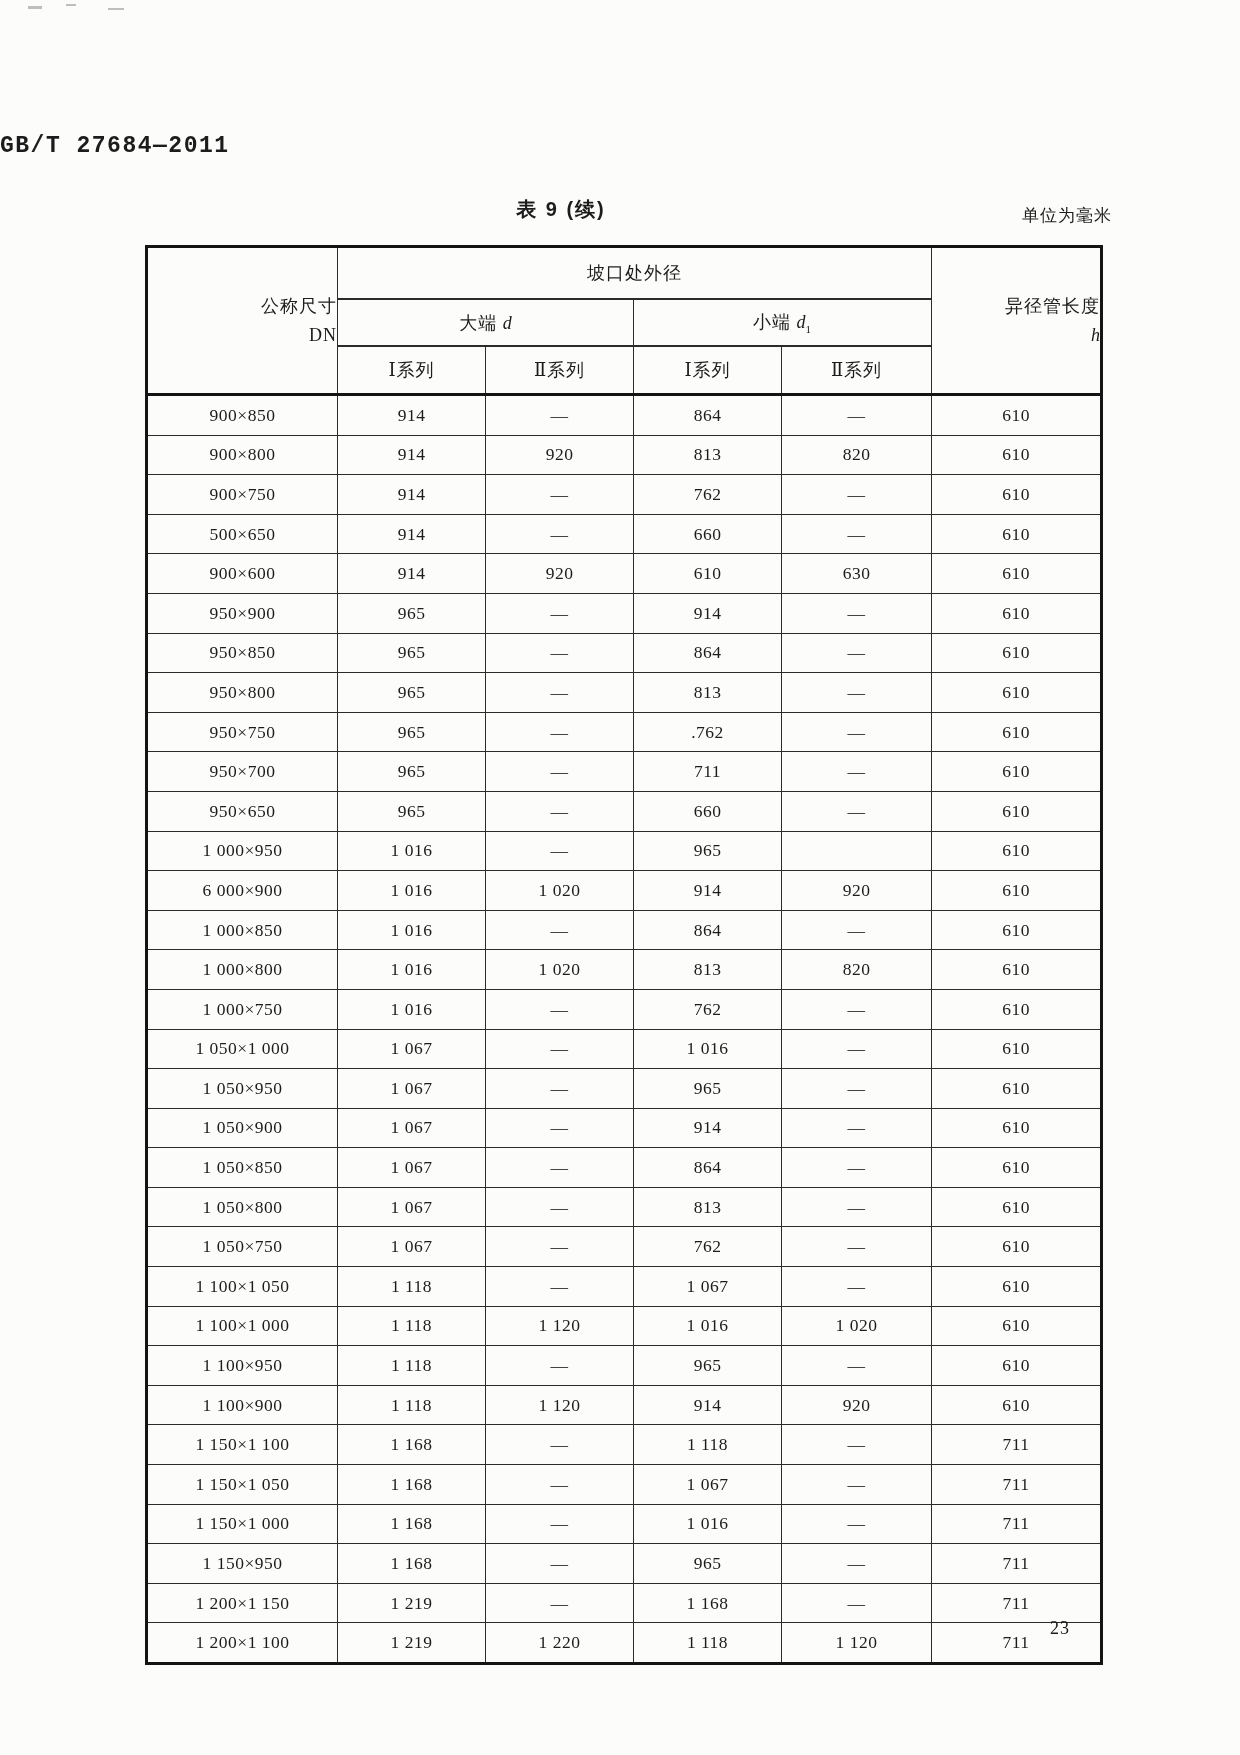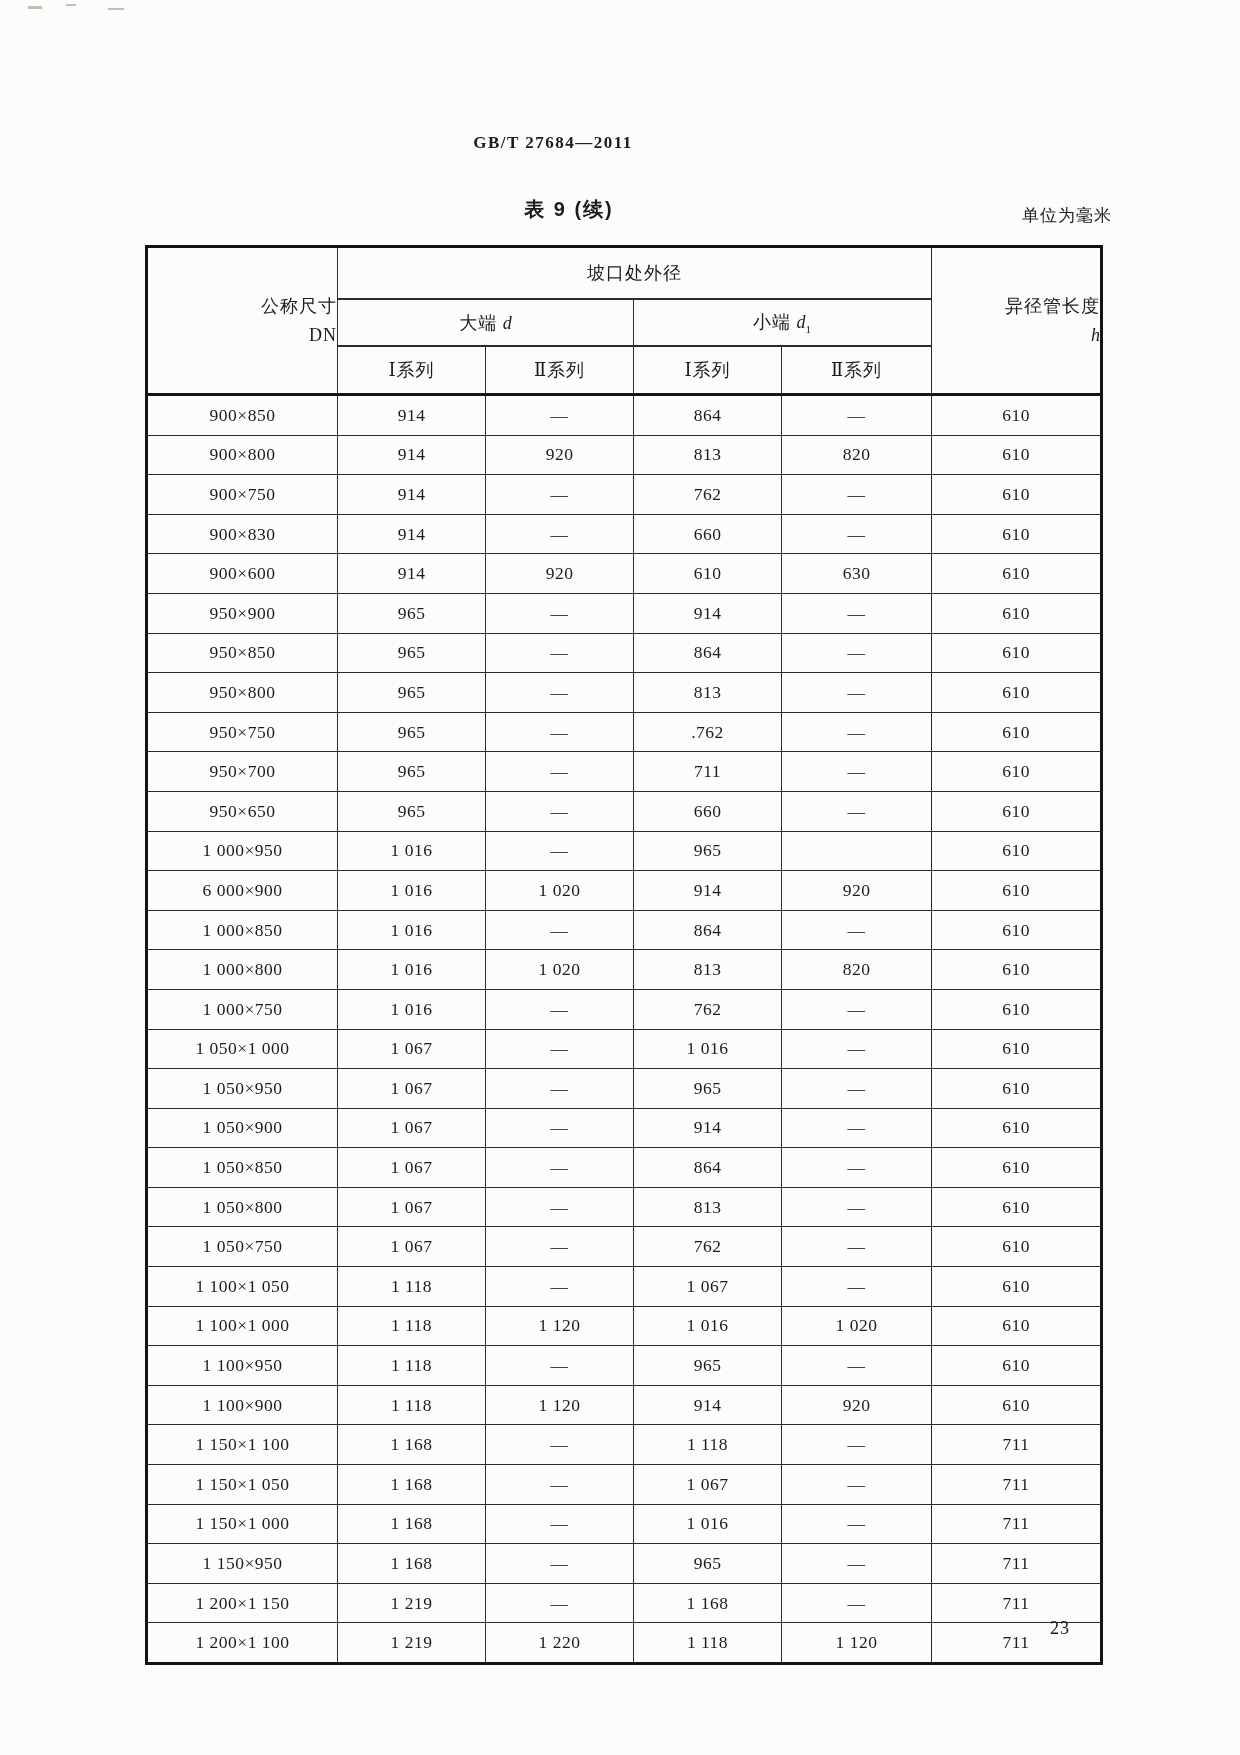--- a/index.html
+++ b/index.html
@@ -13,26 +13,26 @@
     width:1240px;height:1755px;
     background:var(--paper);
     font-family:"Liberation Serif","DejaVu Serif","DejaVu Sans",serif;
     color:var(--ink);
     overflow:hidden;
   }
   .page{position:relative;width:1240px;height:1755px;}
 
   .std-code{
     position:absolute;top:133px;left:0;width:1106px;
-    text-align:center;
-    font-size:17px;font-weight:bold;letter-spacing:1.5px;
-    font-family:Liberation Serif, serif;
+    text-align:left;
+    font-size:23px;font-weight:bold;letter-spacing:1.5px;
+    font-family:Liberation Mono, monospace;
   }
   .caption{
-    position:absolute;top:196px;left:16px;width:1106px;
+    position:absolute;top:196px;left:8px;width:1106px;
     text-align:center;
     font-size:20px;font-weight:bold;letter-spacing:2px;
     font-family:"Liberation Sans","DejaVu Sans",sans-serif;
   }
   .unit-note{
     position:absolute;top:204px;left:0;width:1100px;
     text-align:right;
     font-size:17px;letter-spacing:1px;
     font-family:"Liberation Sans","DejaVu Sans",sans-serif;
     padding-left:12px;
@@ -151,21 +151,21 @@
         </tr>
         <tr>
           <td>900×750</td>
           <td>914</td>
           <td>—</td>
           <td>762</td>
           <td>—</td>
           <td>610</td>
         </tr>
         <tr>
-          <td>900×830</td>
+          <td>500×650</td>
           <td>914</td>
           <td>—</td>
           <td>660</td>
           <td>—</td>
           <td>610</td>
         </tr>
         <tr>
           <td>900×600</td>
           <td>914</td>
           <td>920</td>

